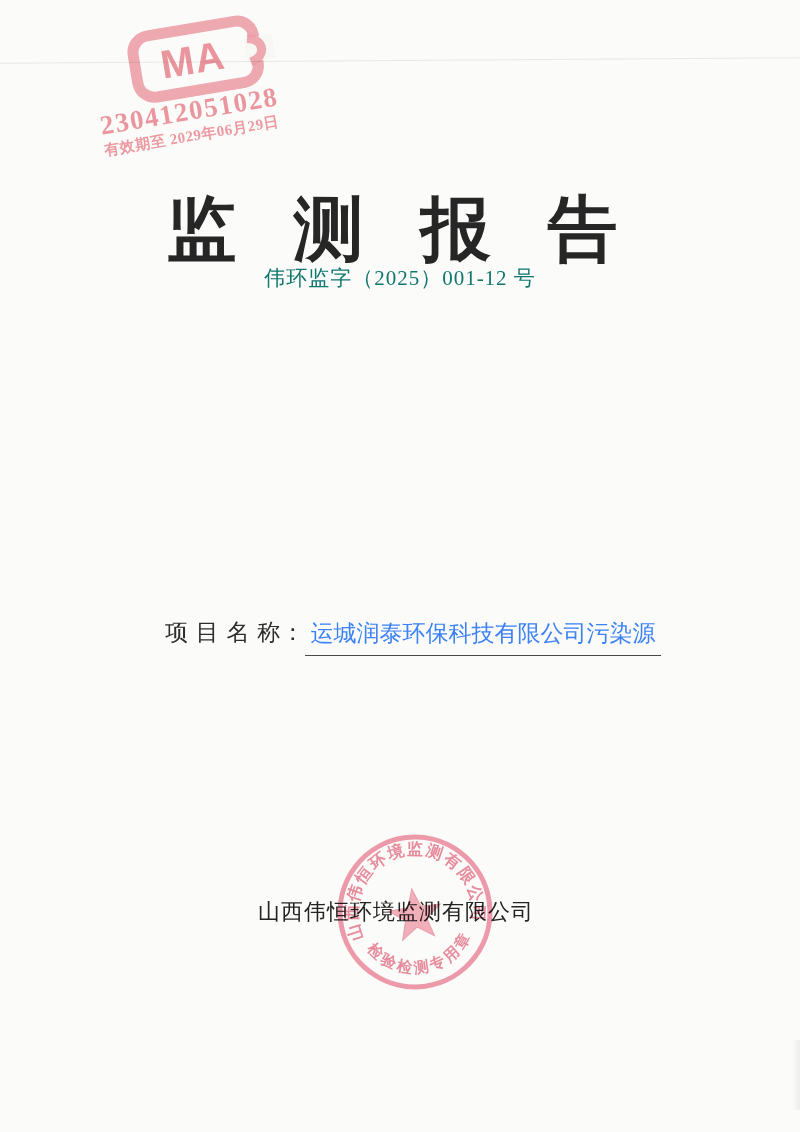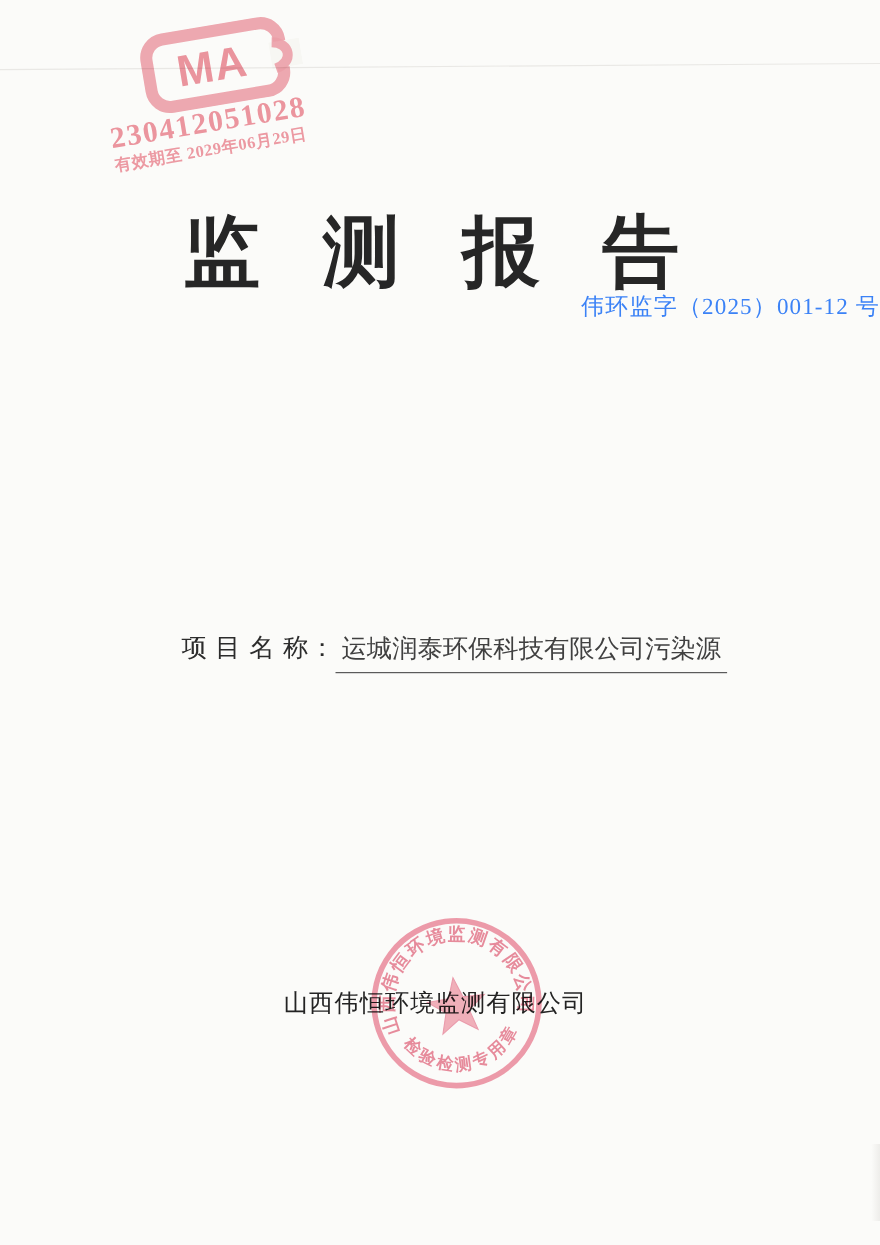--- a/index.html
+++ b/index.html
@@ -49,35 +49,35 @@
   }
   .title span{
     display:inline-block;
     font-size:70px;font-weight:700;
     letter-spacing:57px;margin-right:-57px;
     transform:translateX(-8px);
     white-space:nowrap;
   }
   .report-no{
     position:absolute;top:264px;left:0;width:800px;
-    text-align:right;font-size:21px;letter-spacing:1px;color:#3b82f6;
+    text-align:center;font-size:21px;letter-spacing:1px;color:#0f766e;
   }
 
   
   .fields{position:absolute;left:165px;top:568px;width:540px;}
-  .frow{position:relative;height:44px;}
+  .frow{position:relative;height:44px;margin-top:44px;}
   .frow + .frow{margin-top:12px;}
   .flabel{
     position:absolute;left:0;bottom:8px;
     font-size:23px;color:#2c2c2c;white-space:nowrap;letter-spacing:1px;
   }
   .fvalue{
     position:absolute;bottom:0;
     border-bottom:1.5px solid #4a4a4a;
-    text-align:center;font-size:23px;color:#404040;
+    text-align:center;font-size:23px;color:#3b82f6;
     padding-bottom:6px;white-space:nowrap;
   }
   .frow.r1 .fvalue{left:140px;width:356px;}
   .frow.r2{height:42px;}
   .frow.r2 .fvalue{left:110px;width:408px;font-size:22px;}
   .frow.r3{margin-top:8px;}
   .frow.r3 .fvalue{left:140px;width:346px;}
 
   
   .footer-company{

